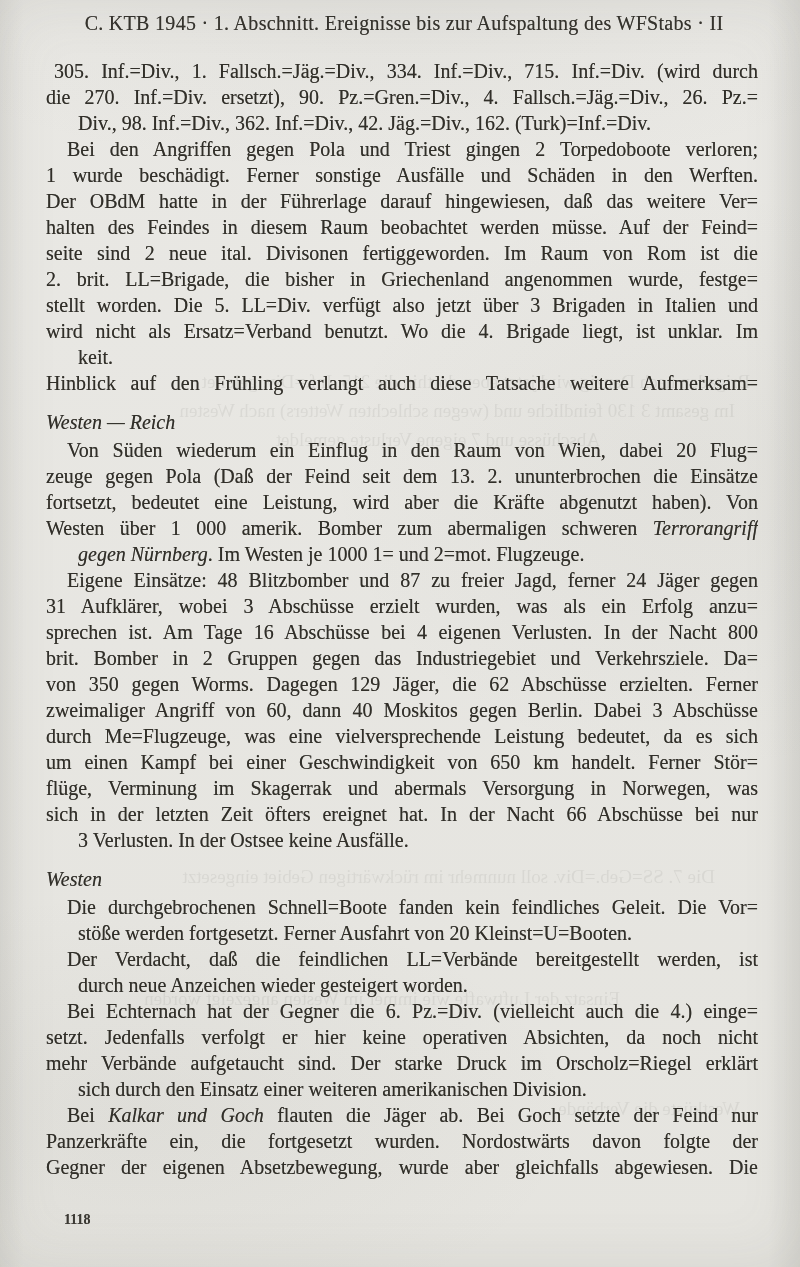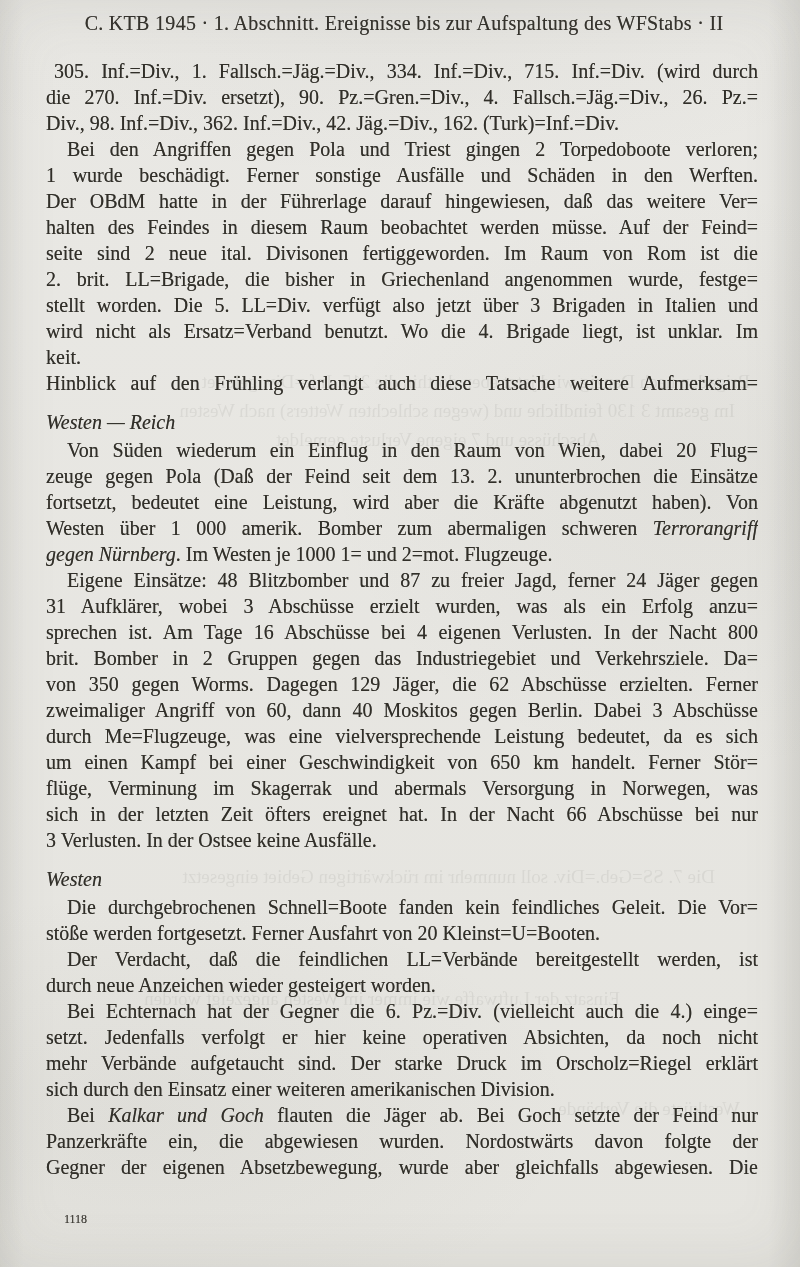--- a/index.html
+++ b/index.html
@@ -29,30 +29,31 @@
   .text-block {
     position:absolute; left:46px; top:58px; width:712px;
     font-size:20px; line-height:26px; color:#312f29;
     text-shadow:0 0 0.6px rgba(49,47,41,0.6);
   }
   .para { margin:0; }
   .line {
     text-align:justify; text-align-last:justify;
     height:26px; overflow:hidden;
   }
-  .line.last { text-align:left; text-align-last:left; }
+  .line.last { text-align:left; text-align-last:left;margin-left:32px; }
   .para .line:first-child { text-indent:21px; }
   .para.p-first .line:first-child { text-indent:8px; }
   .heading { margin:13px 0 2px 0; }
   .heading .line { text-align:left; text-align-last:left; }
   .it { font-style:italic; }
   .page-number {
     position:absolute; left:64px; top:1212px;
-    font-size:12px; color:#3b3933;
+    font-size:14px; color:#3b3933;
     text-shadow:0 0 0.5px rgba(59,57,51,0.5);
+    font-weight:bold;
   }
   .ghost {
     position:absolute; font-size:19px; color:#70706a;
     opacity:0.11; filter:blur(0.6px);
     transform:scaleX(-1); transform-origin:center;
     white-space:nowrap; pointer-events:none;
   }
   .g1 { top:371px; left:70px;  width:680px; }
   .g2 { top:400px; left:95px;  width:640px; }
   .g3 { top:429px; left:80px;  width:520px; }
@@ -126,19 +127,19 @@
         <div class="line last"><span>durch neue Anzeichen wieder gesteigert worden.</span></div>
       </div>
       <div class="para">
         <div class="line"><span>Bei Echternach hat der Gegner die 6. Pz.=Div. (vielleicht auch die 4.) einge=</span></div>
         <div class="line"><span>setzt. Jedenfalls verfolgt er hier keine operativen Absichten, da noch nicht</span></div>
         <div class="line"><span>mehr Verbände aufgetaucht sind. Der starke Druck im Orscholz=Riegel erklärt</span></div>
         <div class="line last"><span>sich durch den Einsatz einer weiteren amerikanischen Division.</span></div>
       </div>
       <div class="para">
         <div class="line"><span>Bei </span><span class="it">Kalkar und Goch</span><span> flauten die Jäger ab. Bei Goch setzte der Feind nur</span></div>
-        <div class="line"><span>Panzerkräfte ein, die abgewiesen wurden. Nordostwärts davon folgte der</span></div>
+        <div class="line"><span>Panzerkräfte ein, die fortgesetzt wurden. Nordostwärts davon folgte der</span></div>
         <div class="line"><span>Gegner der eigenen Absetzbewegung, wurde aber gleichfalls abgewiesen. Die</span></div>
       </div>
     </div>
 
   <div class="page-number">1118</div>
 </div>
 
 </body></html>

